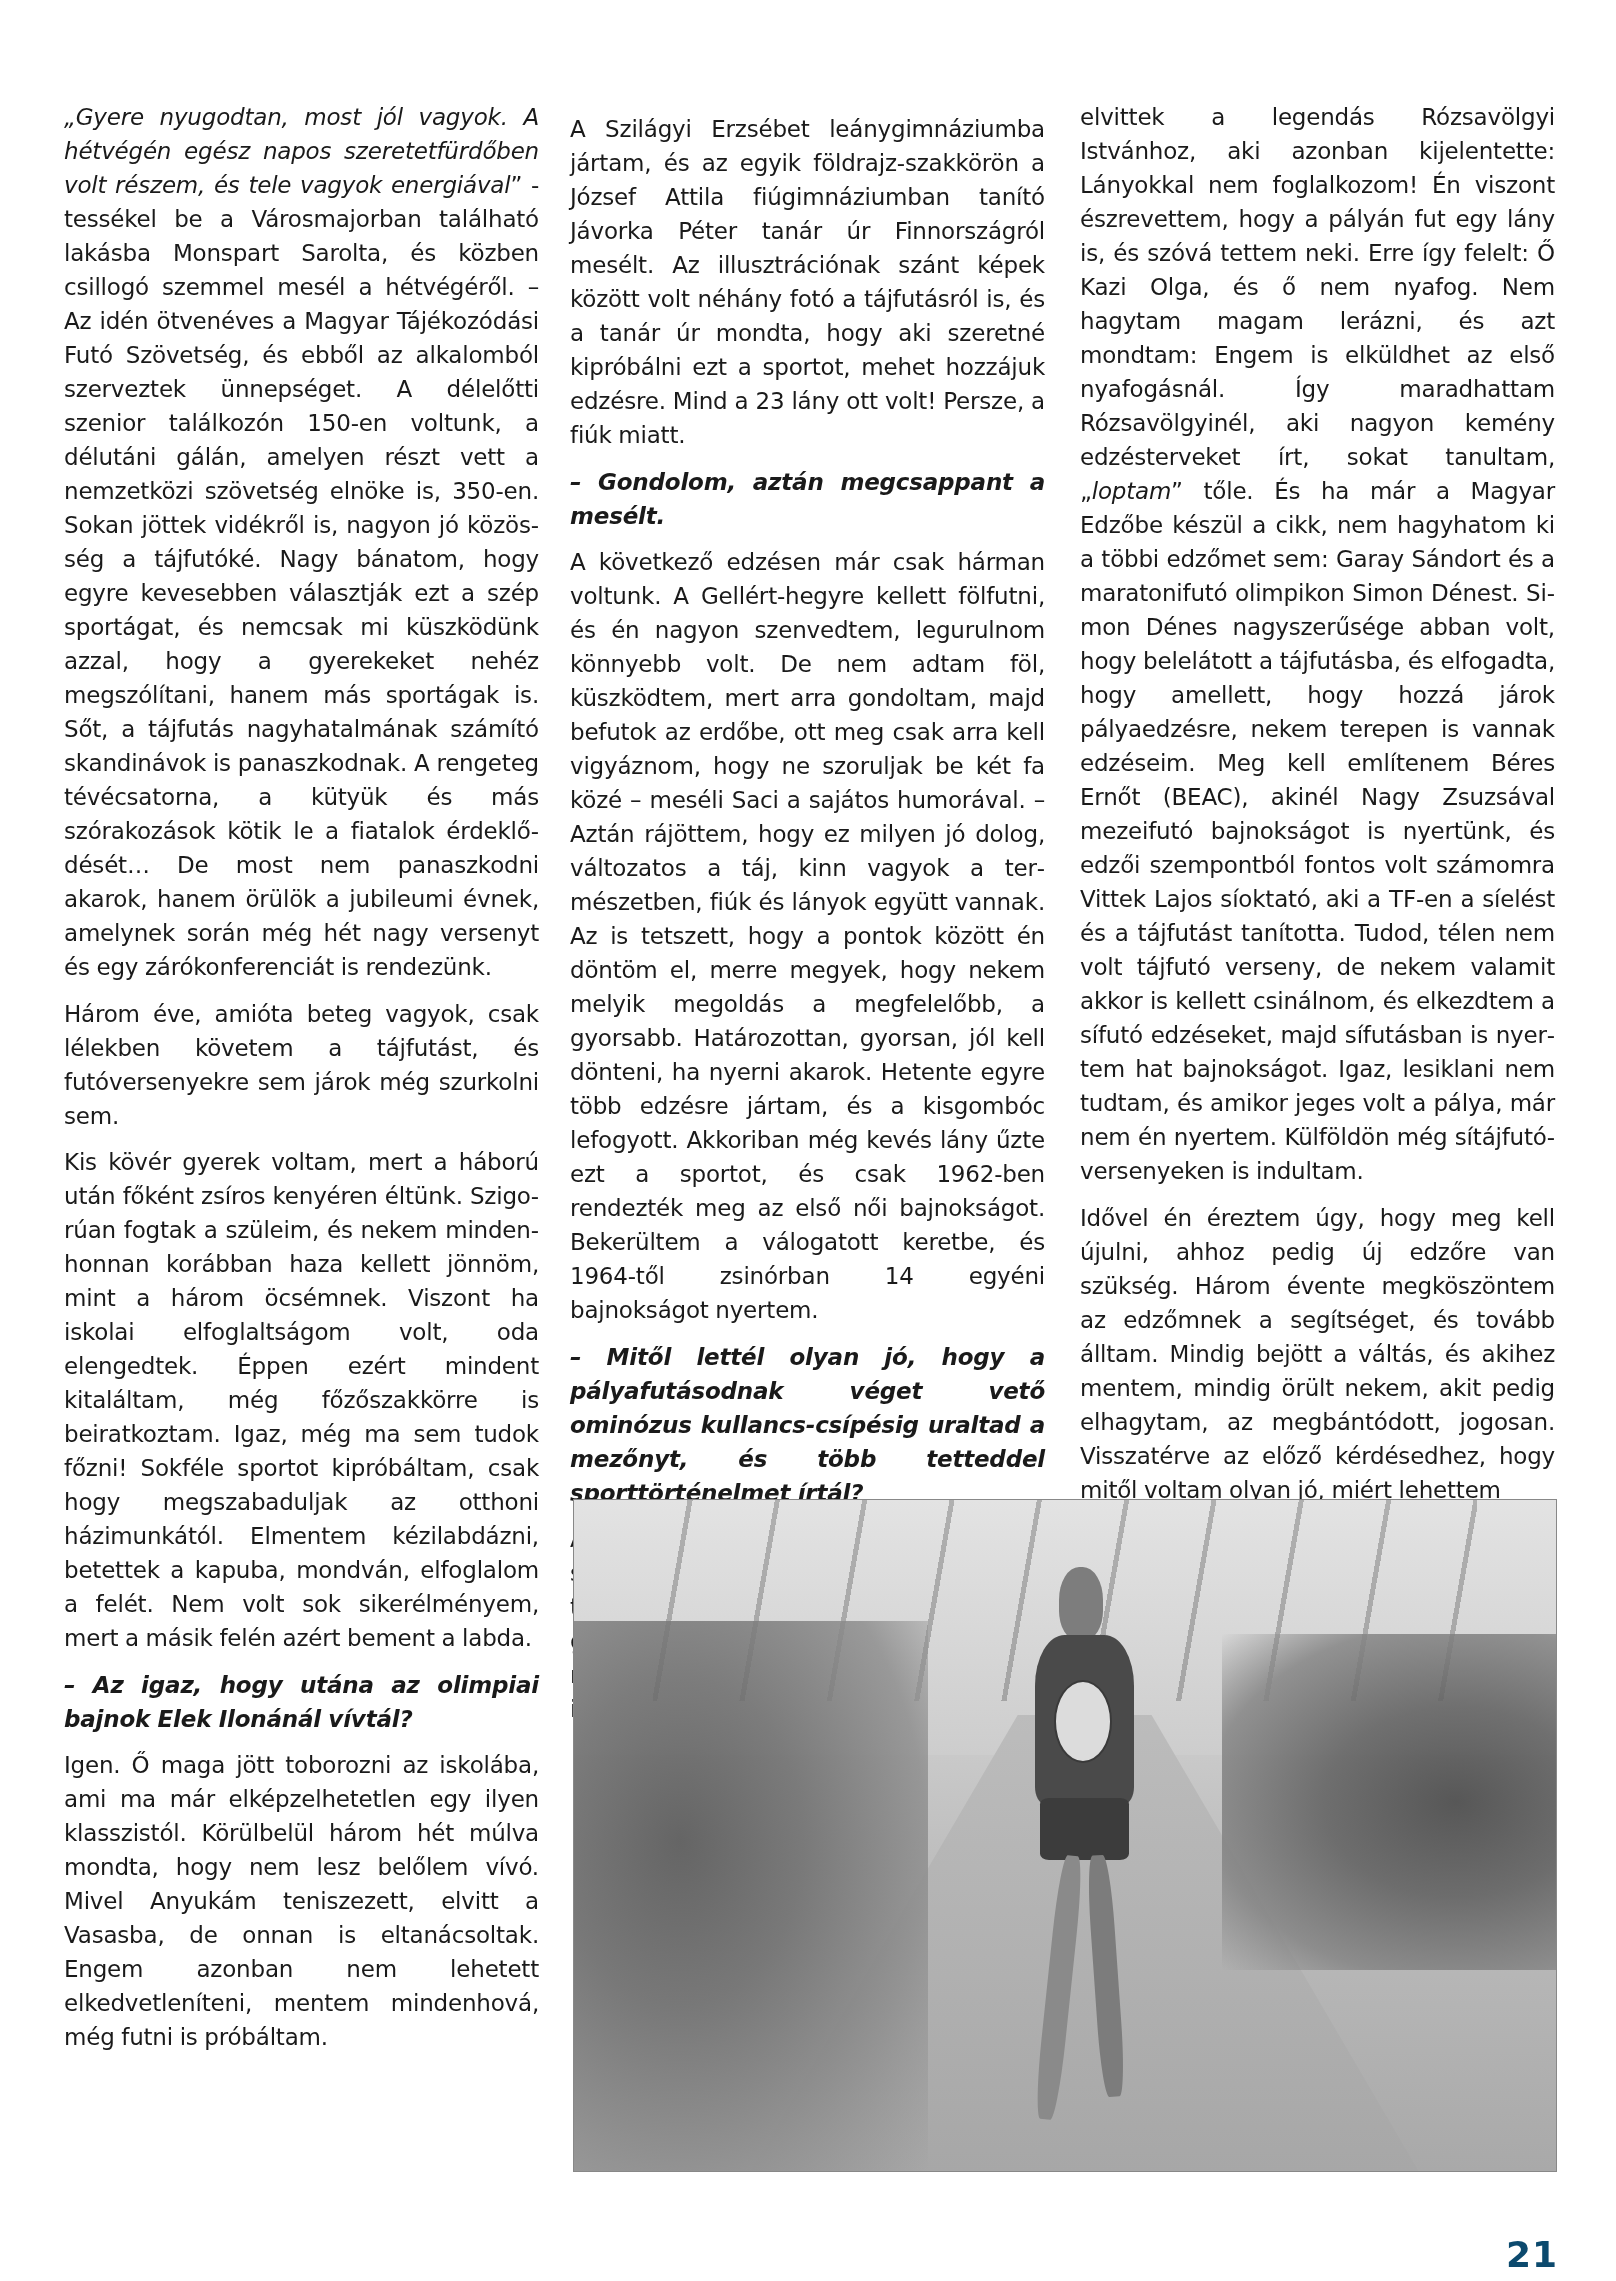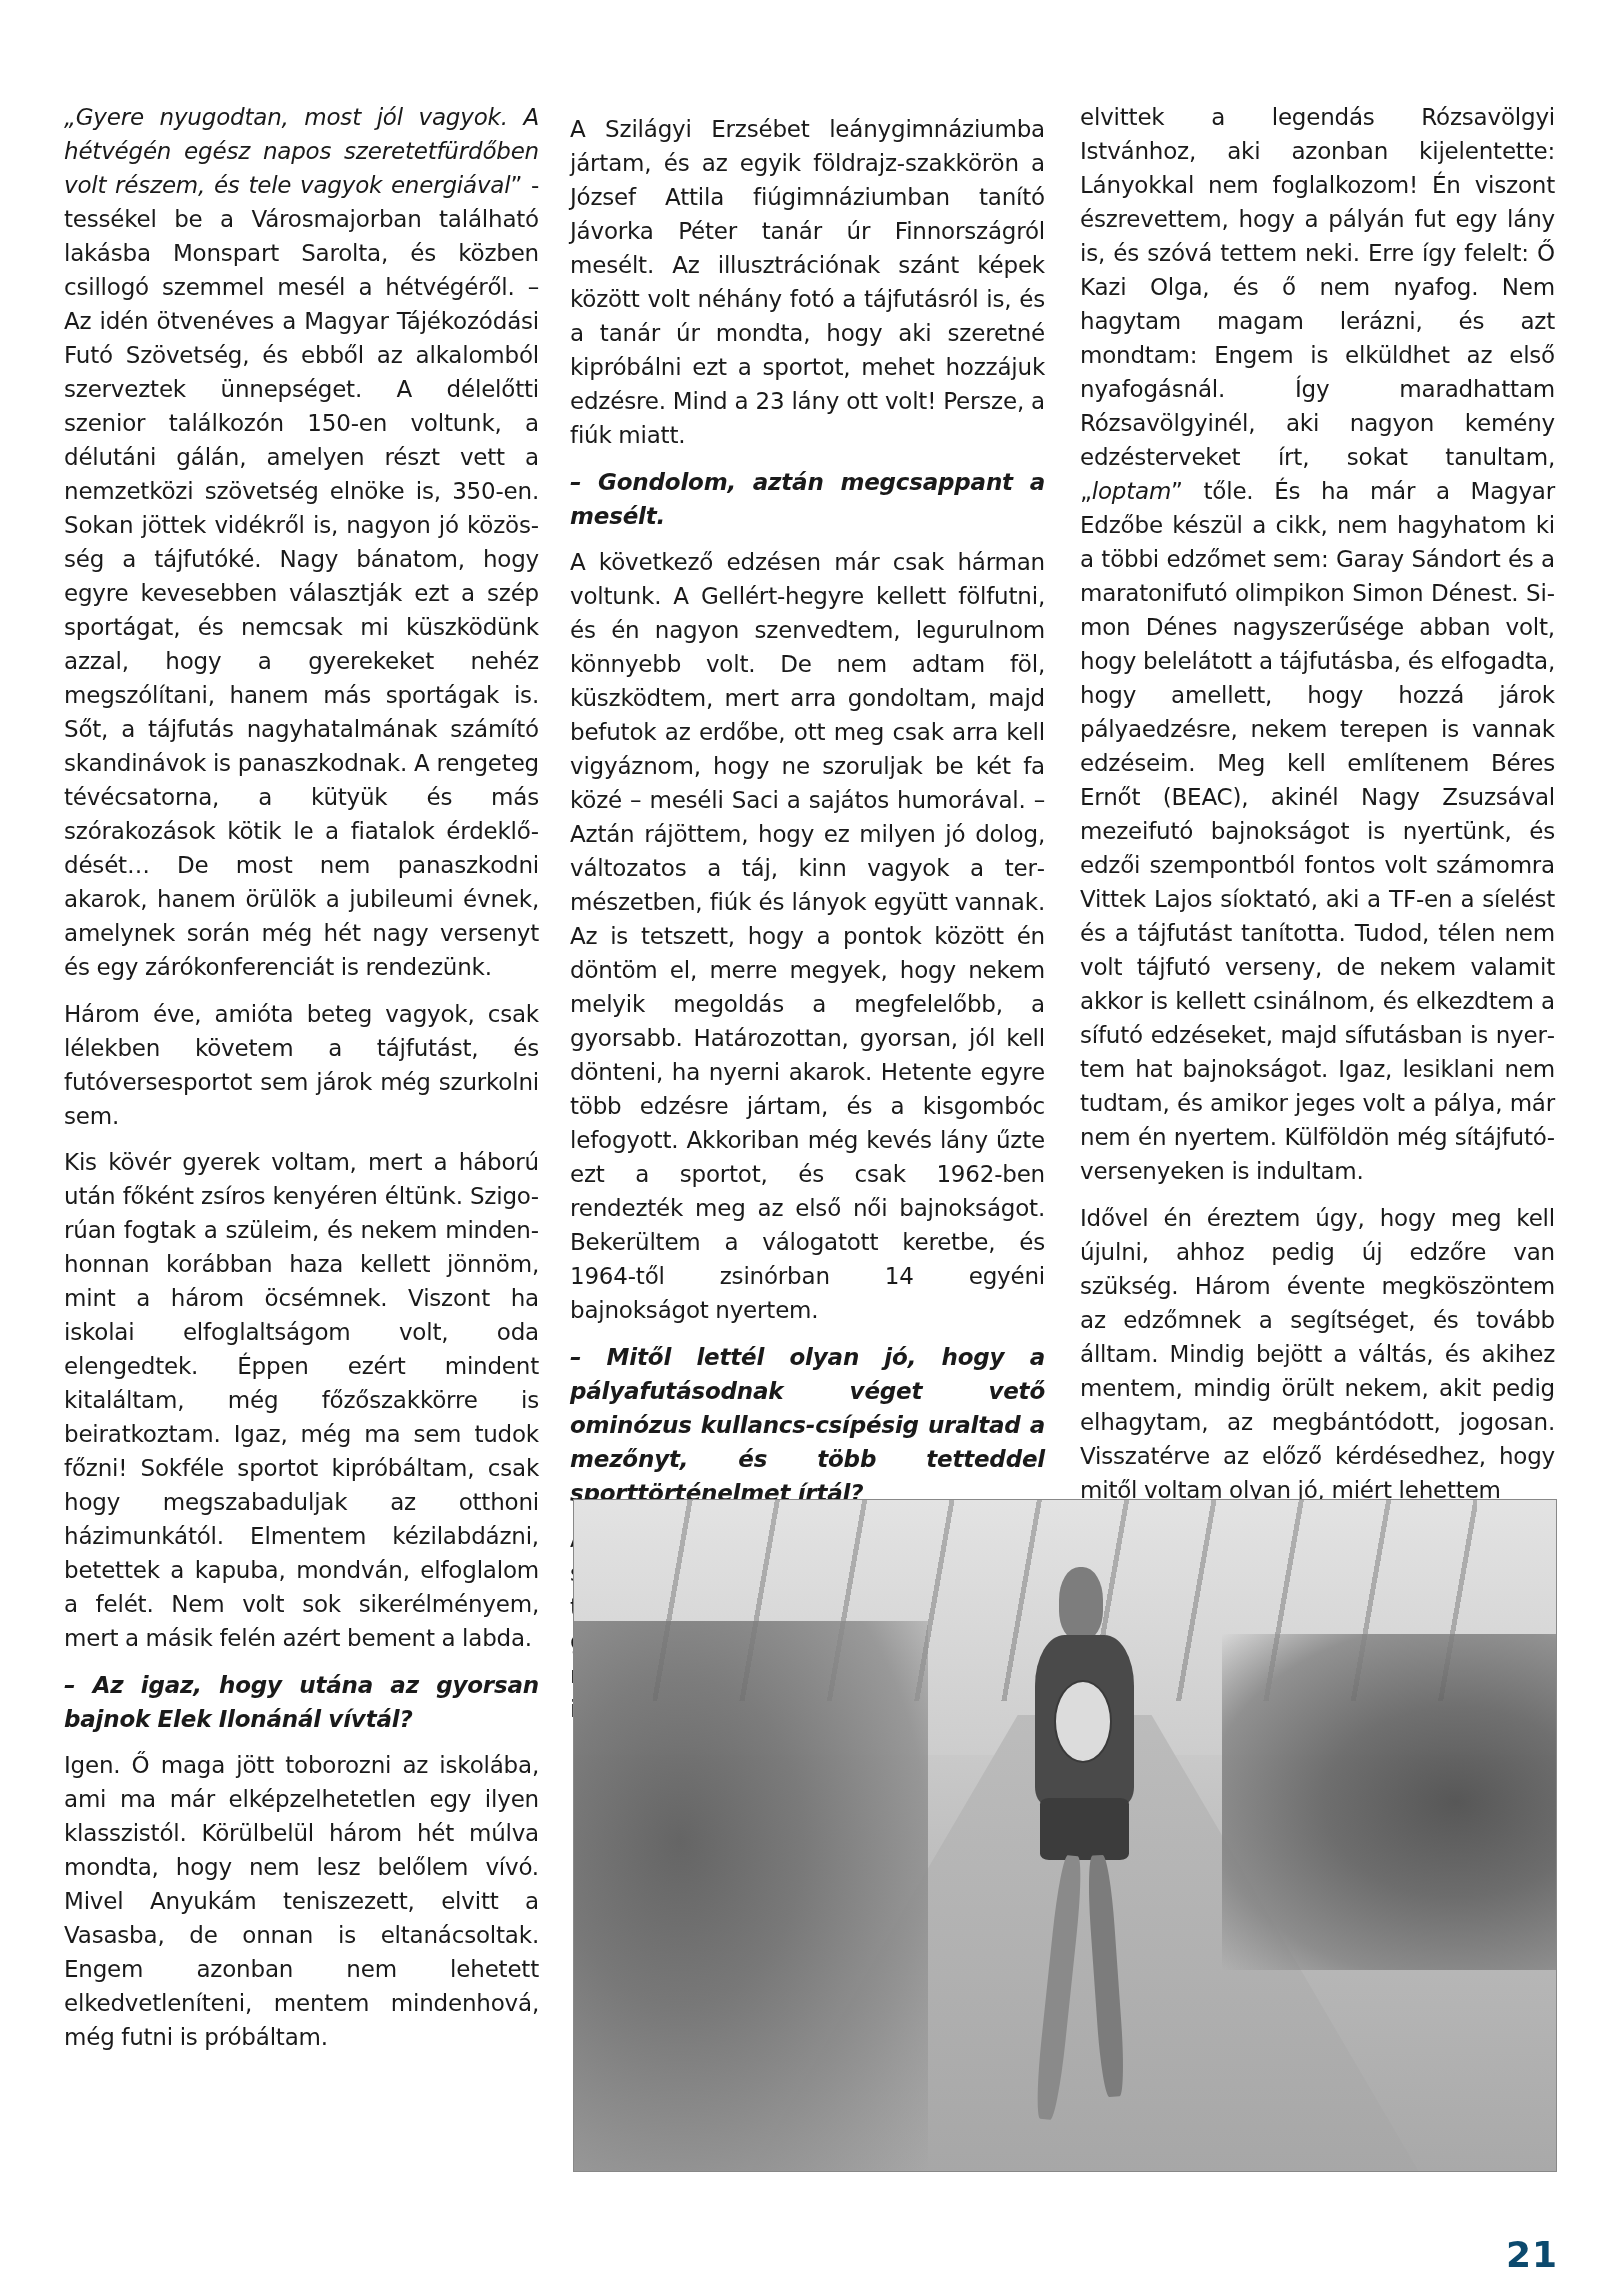--- a/index.html
+++ b/index.html
@@ -43,23 +43,23 @@
   .page-number { position: absolute; left: 1506px; top: 2234px; font-size: 36px; font-weight: bold;
                  font-family: "DejaVu Sans", sans-serif; color: #0c4a6e; letter-spacing: 0.9px; }
 </style>
 </head>
 <body>
 
 <div class="page">
 
   <div class="col col-left">
     <p><span class="it">„Gyere nyugodtan, most jól vagyok. A hétvé­gén egész napos szeretetfürdőben volt ré­szem, és tele vagyok energiával</span><span>” - tessékel be a Városmajorban található lakásba Mons­part Sarolta, és közben csillogó szemmel mesél a hétvégéről. – Az idén ötvenéves a Magyar Tájékozódási Futó Szövetség, és eb­ből az alkalomból szerveztek ünnepséget. A délelőtti szenior találkozón 150-en vol­tunk, a délutáni gálán, amelyen részt vett a nemzetközi szövetség elnöke is, 350-en. Sokan jöttek vidékről is, nagyon jó közös­ség a tájfutóké. Nagy bánatom, hogy egyre kevesebben választják ezt a szép sportágat, és nemcsak mi küszködünk azzal, hogy a gyerekeket nehéz megszólítani, hanem más sportágak is. Sőt, a tájfutás nagyhatalmá­nak számító skandinávok is panaszkodnak. A rengeteg tévécsatorna, a kütyük és más szórakozások kötik le a fiatalok érdeklő­dését… De most nem panaszkodni akarok, hanem örülök a jubileumi évnek, amelynek során még hét nagy versenyt és egy záró­konferenciát is rendezünk.</span></p>
-    <p>Három éve, amióta beteg vagyok, csak lé­lekben követem a tájfutást, és futóverse­sportot sem járok még szurkolni sem.</p>
+    <p>Három éve, amióta beteg vagyok, csak lé­lekben követem a tájfutást, és futóverse­nyekre sem járok még szurkolni sem.</p>
     <p>Kis kövér gyerek voltam, mert a háború után főként zsíros kenyéren éltünk. Szigo­rúan fogtak a szüleim, és nekem minden­honnan korábban haza kellett jönnöm, mint a három öcsémnek. Viszont ha iskolai elfog­laltságom volt, oda elengedtek. Éppen ezért mindent kitaláltam, még főzőszakkörre is beiratkoztam. Igaz, még ma sem tudok főz­ni! Sokféle sportot kipróbáltam, csak hogy megszabaduljak az otthoni házimunkától. Elmentem kézilabdázni, betettek a kapuba, mondván, elfoglalom a felét. Nem volt sok sikerélményem, mert a másik felén azért bement a labda.</p>
-    <p class="q">– Az igaz, hogy utána az gyorsan bajnok Elek Ilonánál vívtál?</p>
+    <p class="q">– Az igaz, hogy utána az olimpiai bajnok Elek Ilonánál vívtál?</p>
     <p>Igen. Ő maga jött toborozni az iskolába, ami ma már elképzelhetetlen egy ilyen klasszis­tól. Körülbelül három hét múlva mondta, hogy nem lesz belőlem vívó. Mivel Anyu­kám teniszezett, elvitt a Vasasba, de onnan is eltanácsoltak. Engem azonban nem lehe­tett elkedvetleníteni, mentem mindenhová, még futni is próbáltam.</p>
 
   </div>
 
   <div class="col col-mid">
     <p>A Szilágyi Erzsébet leánygimnáziumba jár­tam, és az egyik földrajz-szakkörön a József Attila fiúgimnáziumban tanító Jávorka Péter tanár úr Finnországról mesélt. Az illusztrá­ciónak szánt képek között volt néhány fotó a tájfutásról is, és a tanár úr mondta, hogy aki szeretné kipróbálni ezt a sportot, mehet hozzájuk edzésre. Mind a 23 lány ott volt! Persze, a fiúk miatt.</p>
     <p class="q">– Gondolom, aztán megcsappant a mesélt.</p>
     <p>A következő edzésen már csak hárman vol­tunk. A Gellért-hegyre kellett fölfutni, és én nagyon szenvedtem, legurulnom könnyebb volt. De nem adtam föl, küszködtem, mert arra gondoltam, majd befutok az erdőbe, ott meg csak arra kell vigyáznom, hogy ne szo­ruljak be két fa közé – meséli Saci a sajátos humorával. – Aztán rájöttem, hogy ez milyen jó dolog, változatos a táj, kinn vagyok a ter­mészetben, fiúk és lányok együtt vannak. Az is tetszett, hogy a pontok között én döntöm el, merre megyek, hogy nekem melyik meg­oldás a megfelelőbb, a gyorsabb. Határozot­tan, gyorsan, jól kell dönteni, ha nyerni aka­rok. Hetente egyre több edzésre jártam, és a kisgombóc lefogyott. Akkoriban még kevés lány űzte ezt a sportot, és csak 1962-ben rendezték meg az első női bajnokságot. Be­kerültem a válogatott keretbe, és 1964-től zsinórban 14 egyéni bajnokságot nyertem.</p>
     <p class="q">– Mitől lettél olyan jó, hogy a pályafutásodnak véget vető ominózus kullancs-csípésig uraltad a mezőnyt, és több tetteddel sporttörténelmet írtál?</p>
     <p>A keretben a fiúk kitalálták, hogy atlétiku­san fognak készülni, vagyis nem csak tere­pen, hanem pályán is, hogy gyorsuljanak. Ez nekem nagyon jó volt, mert futottam velük, vagyis utánuk. És az is hasznos volt, hogy</p>

